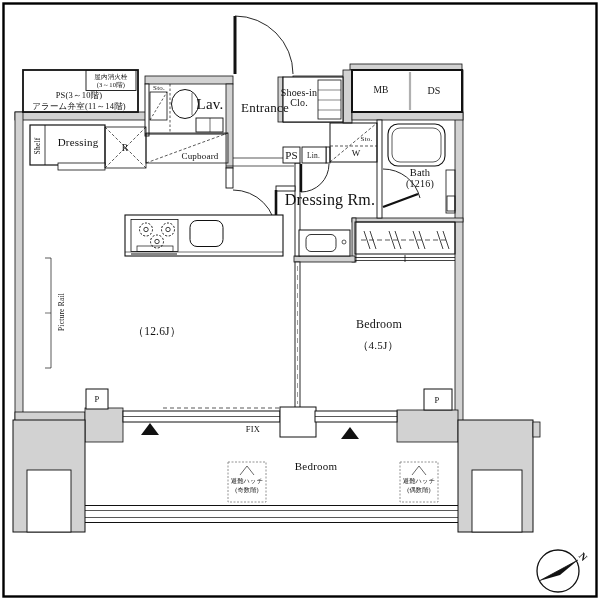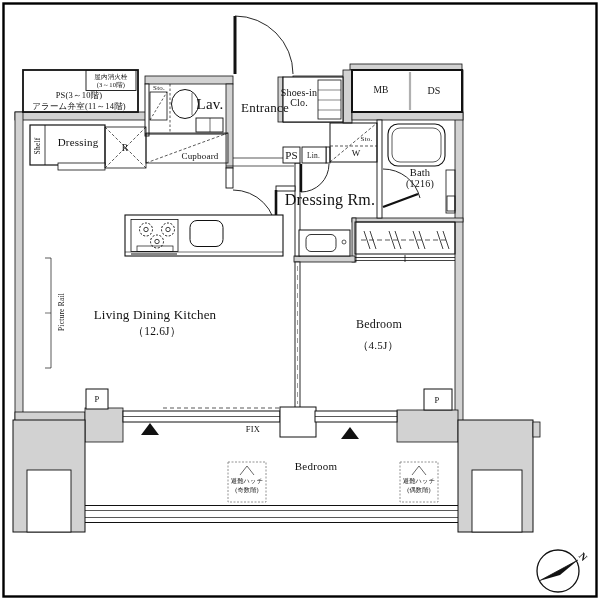--- a/index.html
+++ b/index.html
@@ -244,21 +244,20 @@
 
 <div class="lbl" style="left:291.5px;top:155px;font-size:11px">PS</div>
 <div class="lbl" style="left:313.5px;top:155.5px;font-size:7.5px">Lin.</div>
 <div class="lbl" style="left:366.5px;top:139px;font-size:7px">Sto.</div>
 <div class="lbl" style="left:356px;top:152.5px;font-size:9px">W</div>
 
 <div class="lbl" style="left:420px;top:173px;font-size:10.5px">Bath</div>
 <div class="lbl" style="left:420px;top:184px;font-size:10px">(1216)</div>
 <div class="lbl" style="left:330px;top:200px;font-size:16px">Dressing Rm.</div>
 
-<div class="lbl" style="left:155px;top:314px;font-size:13px">Living Dining Kitchen</div>
 <div class="lbl" style="left:157px;top:332px;font-size:11.5px">（12.6J）</div>
 <div class="lbl" style="left:379px;top:324px;font-size:12px">Bedroom</div>
 <div class="lbl" style="left:378px;top:345px;font-size:11px">（4.5J）</div>
 
 <div class="lbl vert" style="left:62px;top:312px;font-size:7.5px">Picture Rail</div>
 
 <div class="lbl" style="left:97px;top:399px;font-size:8.5px">P</div>
 <div class="lbl" style="left:437px;top:399.5px;font-size:8.5px">P</div>
 <div class="lbl" style="left:253px;top:429px;font-size:8.5px">FIX</div>
 

